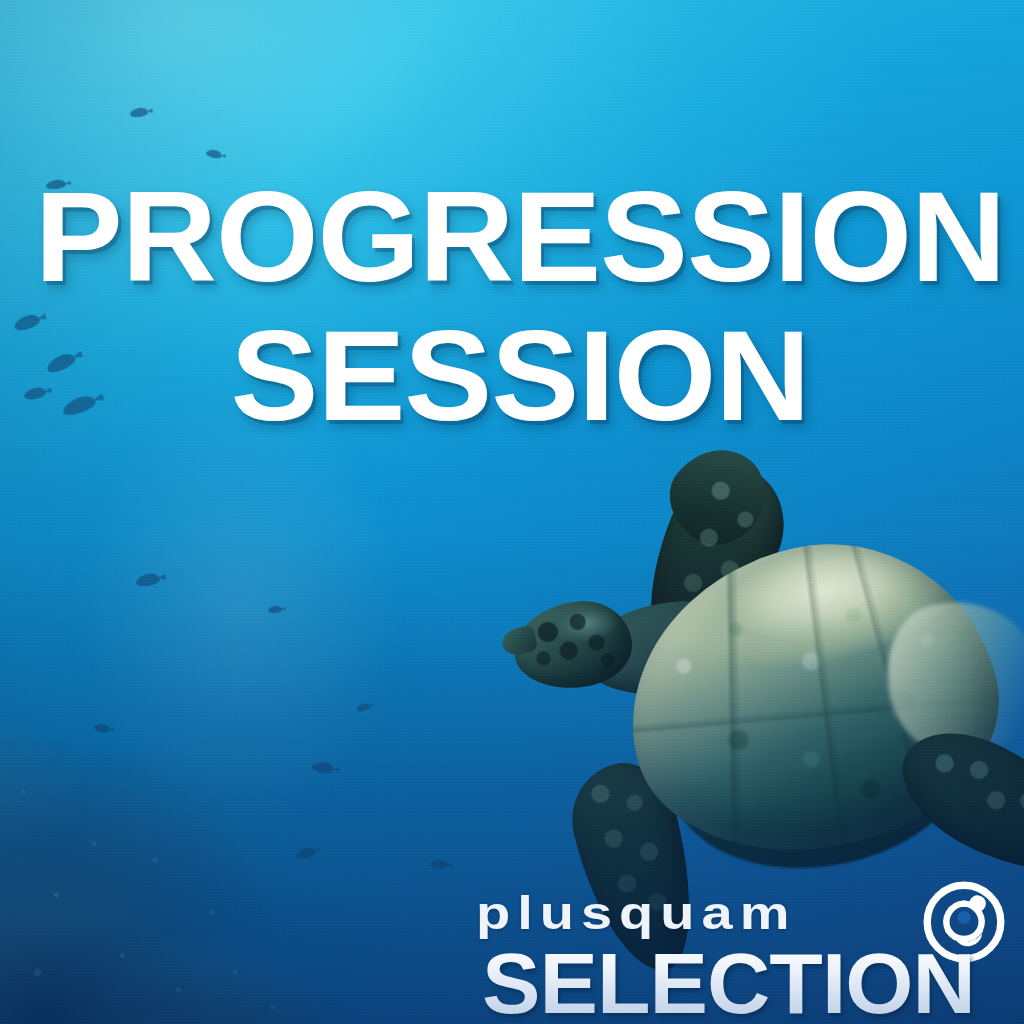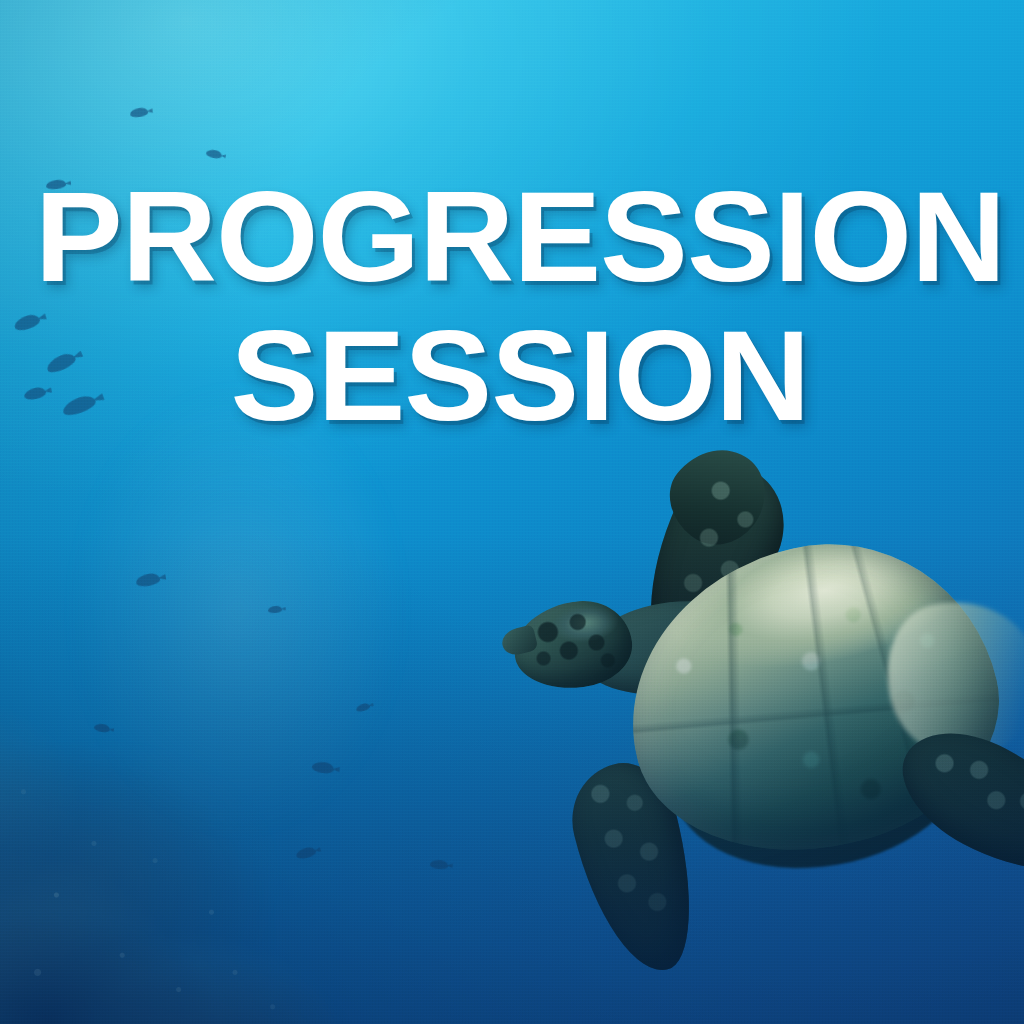--- a/index.html
+++ b/index.html
@@ -416,15 +416,38 @@
     <div id="flipper-rear-scales"></div>
   </div>
 
   <div class="layer" id="ocean-deep"></div>
 
   <div id="headline">
     <span class="title-line" id="title-line-1">PROGRESSION</span>
     <span class="title-line" id="title-line-2">SESSION</span>
   </div>
 
+  <div id="logo">
+    <div id="logo-row-top">
+      <span id="brand-wordmark">plusquam</span>
+    </div>
+
+    <div id="brand-mark">
+      <svg viewBox="0 0 100 100" width="92" height="92" aria-hidden="true">
+
+        <circle cx="50" cy="50" r="40" fill="none" stroke="#ffffff" stroke-width="8"></circle>
+
+        <g fill="none" stroke="#ffffff" stroke-width="7" stroke-linecap="round">
+          <path d="M50 30 A20 20 0 0 1 67 59"></path>
+          <path d="M67 59 A20 20 0 0 1 33 59"></path>
+          <path d="M33 59 A20 20 0 0 1 50 30"></path>
+        </g>
+        <circle cx="50" cy="45" r="7" fill="#1a5fa8"></circle>
+        <path d="M56 28 a9 9 0 1 1 9 11 a9 9 0 0 1 -9 -11 z" fill="#ffffff"></path>
+        <path d="M70 62 a16 16 0 0 1 -30 6 a22 22 0 0 0 30 -6 z" fill="#ffffff"></path>
+      </svg>
+    </div>
+
+    <div id="brand-sub">SELECTION</div>
+  </div>
 
   <div id="grain"></div>
 </div>
 
 </body></html>

